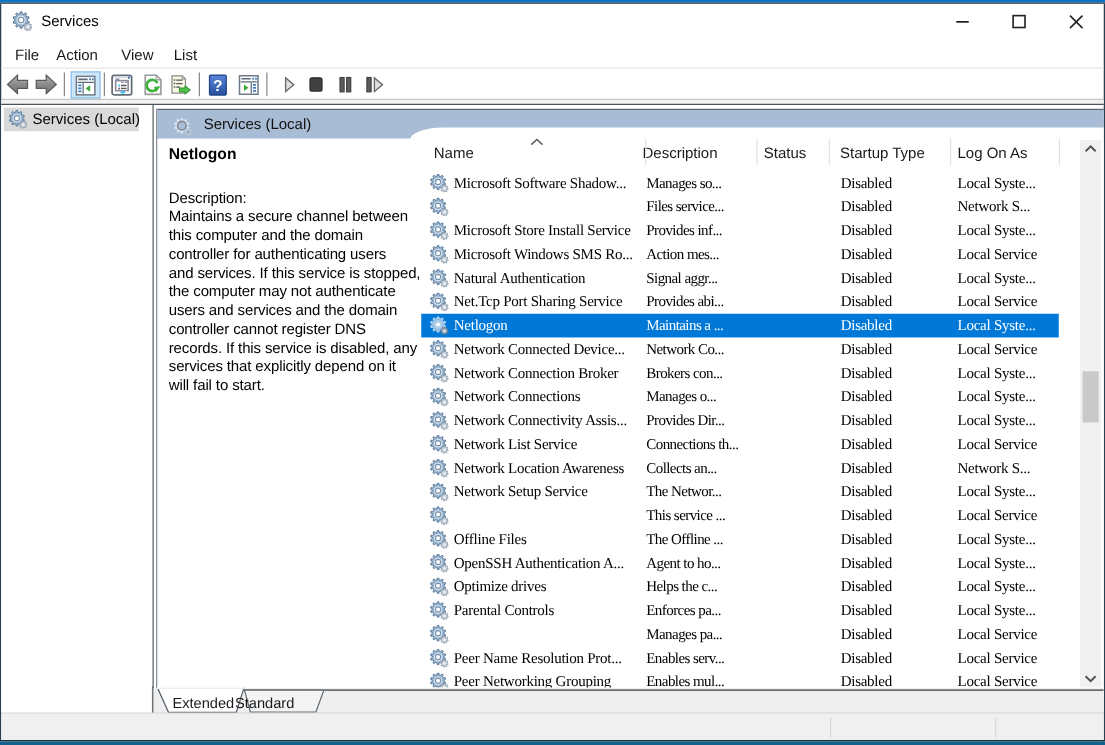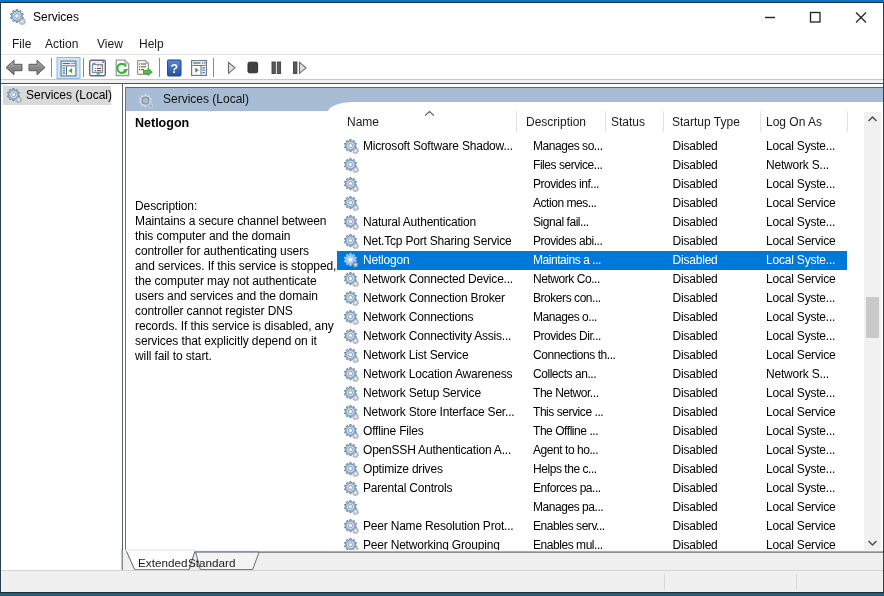--- a/index.html
+++ b/index.html
@@ -29,28 +29,28 @@
 #divider{left:122px;top:84px;width:1px;height:486px;background:#5a6268;}
 
 #mpborder{left:125px;top:87px;width:1px;height:464px;background:#68727c;}
 #bandtop{left:126px;top:87px;width:757px;height:1px;background:#5d6774;}
 #band{left:126px;top:88px;width:757px;height:23px;background:#a9bcd5;}
 #bandtext{left:163px;top:92px;font-size:12px;color:#111;}
 #listsheet{left:328px;top:102px;width:555px;height:450px;background:#fff;border-top-left-radius:26px 10px;}
 #descsheet{left:126px;top:111px;width:210px;height:441px;background:#fff;}
 
 #svctitle{left:135px;top:116px;font-size:12.5px;font-weight:bold;color:#000;}
-#desc{left:135px;top:151px;font-size:12px;line-height:15px;color:#000;letter-spacing:-0.1px;margin-top:48px;}
+#desc{left:135px;top:151px;font-size:12px;line-height:15px;color:#000;letter-spacing:-0.1px;}
 
 .hdr{top:115px;font-size:12px;color:#1a1a1a;}
 .hsep{top:111px;width:1px;height:21px;background:#e3e3e3;}
 
-.row{position:absolute;left:337px;width:510px;height:19px;font-size:12px;color:#000;}
+.row{position:absolute;left:337px;width:510px;height:19px;font-size:12px;color:#000;font-family:Liberation Serif, serif;}
 .row .nm{position:absolute;left:26px;top:2.5px;letter-spacing:-0.2px;white-space:nowrap;}
-.row .de{position:absolute;left:196px;top:2.5px;letter-spacing:-0.45px;white-space:nowrap;text-align:center;}
+.row .de{position:absolute;left:180px;top:2.5px;letter-spacing:-0.45px;white-space:nowrap;text-align:center;}
 .row .st{position:absolute;left:335.5px;top:2.5px;letter-spacing:-0.2px;white-space:nowrap;}
 .row .lo{position:absolute;left:429px;top:2.5px;letter-spacing:-0.2px;white-space:nowrap;}
 .row svg{position:absolute;left:7px;top:2px;}
 .row.sel{background:#0078d7;color:#fff;}
 
 #sbar{left:864px;top:112px;width:17px;height:440px;background:#f1f1f1;}
 #sthumb{left:866px;top:297px;width:13px;height:41px;background:#c9c9c9;}
 
 #tabrow{left:126px;top:550px;width:757px;height:20px;background:#fff;}
 .tabtext{top:556px;font-size:11.7px;color:#1a1a1a;}
@@ -110,21 +110,21 @@
 <svg class="abs" style="left:760px;top:8px" width="110" height="18" viewBox="0 0 110 18">
 <line x1="5" y1="9.5" x2="15" y2="9.5" stroke="#222" stroke-width="1.4"></line>
 <rect x="50.5" y="4.5" width="9.5" height="9.5" fill="none" stroke="#222" stroke-width="1.3"></rect>
 <line x1="96" y1="4.5" x2="106" y2="14.5" stroke="#222" stroke-width="1.3"></line>
 <line x1="106" y1="4.5" x2="96" y2="14.5" stroke="#222" stroke-width="1.3"></line>
 </svg>
 
 <div class="abs menu" style="left:12px">File</div>
 <div class="abs menu" style="left:45px">Action</div>
 <div class="abs menu" style="left:97px">View</div>
-<div class="abs menu" style="left:139px">Help</div>
+<div class="abs menu" style="left:139px">List</div>
 <div class="abs" id="menusep"></div>
 
 <svg class="abs" style="left:0;top:55px" width="320" height="25" viewBox="0 0 320 25">
 
 <path d="M6 12.5 L14 5.2 L14 9.3 L22 9.3 L22 15.7 L14 15.7 L14 19.8 Z" fill="url(#arrg)" stroke="#5a5a5a" stroke-width="1"></path>
 <path d="M45 12.5 L37 5.2 L37 9.3 L29 9.3 L29 15.7 L37 15.7 L37 19.8 Z" fill="url(#arrg)" stroke="#5a5a5a" stroke-width="1"></path>
 <line x1="51.5" y1="3" x2="51.5" y2="22" stroke="#8a8a8a" stroke-width="1"></line>
 
 <rect x="57" y="2.5" width="23" height="21" fill="#cce6fa" stroke="#88bbe6" stroke-width="1"></rect>
 <g transform="translate(60.5,5.5)">
@@ -219,21 +219,21 @@
 <div class="abs" id="descsheet"></div>
 <svg class="abs" style="left:139px;top:94px" width="15" height="15" viewBox="0 0 16 16">
       <use href="#gearb"></use>
     </svg>
 <div class="abs" id="bandtext">Services (Local)</div>
 
 <div class="abs" id="svctitle">Netlogon</div>
 <div class="abs" id="desc">Description:<br>Maintains a secure channel between<br>this computer and the domain<br>controller for authenticating users<br>and services. If this service is stopped,<br>the computer may not authenticate<br>users and services and the domain<br>controller cannot register DNS<br>records. If this service is disabled, any<br>services that explicitly depend on it<br>will fail to start.</div>
 
 <div class="abs hdr" style="left:347px">Name</div>
-<div class="abs hdr" style="left:526px">Description</div>
+<div class="abs hdr" style="left:514px">Description</div>
 <div class="abs hdr" style="left:611px">Status</div>
 <div class="abs hdr" style="left:672px">Startup Type</div>
 <div class="abs hdr" style="left:766px">Log On As</div>
 <svg class="abs" style="left:424px;top:110px" width="11" height="7" viewBox="0 0 11 7">
       <path d="M1 5.7 L5.5 1.5 L10 5.7" fill="none" stroke="#595959" stroke-width="1.1"></path>
     </svg>
 <div class="abs hsep" style="left:516px"></div>
 <div class="abs hsep" style="left:605px"></div>
 <div class="abs hsep" style="left:663px"></div>
 <div class="abs hsep" style="left:760px"></div>
@@ -253,38 +253,40 @@
         <use href="#gear"></use>
       </svg>
       <span class="de">Files service...</span>
       <span class="st">Disabled</span>
       <span class="lo">Network S...</span>
     </div>
 <div class="row" style="top:174.5px">
       <svg width="15" height="15" viewBox="0 0 16 16">
         <use href="#gear"></use>
       </svg>
+      <span class="nm">Microsoft Store Install Service</span>
       <span class="de">Provides inf...</span>
       <span class="st">Disabled</span>
       <span class="lo">Local Syste...</span>
     </div>
 <div class="row" style="top:193.5px">
       <svg width="15" height="15" viewBox="0 0 16 16">
         <use href="#gear"></use>
       </svg>
+      <span class="nm">Microsoft Windows SMS Ro...</span>
       <span class="de">Action mes...</span>
       <span class="st">Disabled</span>
       <span class="lo">Local Service</span>
     </div>
 <div class="row" style="top:212.5px">
       <svg width="15" height="15" viewBox="0 0 16 16">
         <use href="#gear"></use>
       </svg>
       <span class="nm">Natural Authentication</span>
-      <span class="de">Signal fail...</span>
+      <span class="de">Signal aggr...</span>
       <span class="st">Disabled</span>
       <span class="lo">Local Syste...</span>
     </div>
 <div class="row" style="top:231.5px">
       <svg width="15" height="15" viewBox="0 0 16 16">
         <use href="#gear"></use>
       </svg>
       <span class="nm">Net.Tcp Port Sharing Service</span>
       <span class="de">Provides abi...</span>
       <span class="st">Disabled</span>
@@ -359,21 +361,20 @@
       </svg>
       <span class="nm">Network Setup Service</span>
       <span class="de">The Networ...</span>
       <span class="st">Disabled</span>
       <span class="lo">Local Syste...</span>
     </div>
 <div class="row" style="top:402.5px">
       <svg width="15" height="15" viewBox="0 0 16 16">
         <use href="#gear"></use>
       </svg>
-      <span class="nm">Network Store Interface Ser...</span>
       <span class="de">This service ...</span>
       <span class="st">Disabled</span>
       <span class="lo">Local Service</span>
     </div>
 <div class="row" style="top:421.5px">
       <svg width="15" height="15" viewBox="0 0 16 16">
         <use href="#gear"></use>
       </svg>
       <span class="nm">Offline Files</span>
       <span class="de">The Offline ...</span>

